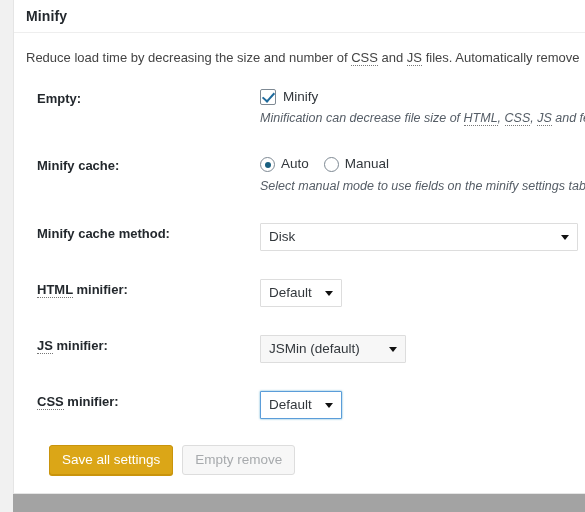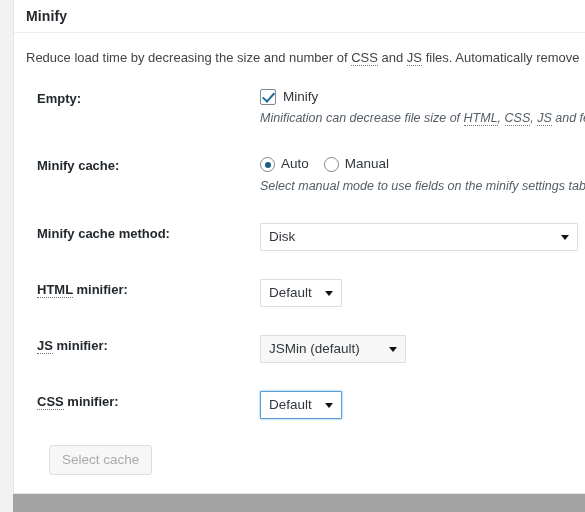--- a/index.html
+++ b/index.html
@@ -323,18 +323,19 @@
                 <span>Default</span>
                 <span class="arrow"></span>
               </div>
             </td>
           </tr>
 
         </tbody>
       </table>
 
       <div class="button-row">
-        <div class="btn btn-disabled">Select cache</div>
+        <div class="btn btn-primary">Save all settings</div>
+        <div class="btn btn-disabled">Empty remove</div>
       </div>
 
     </div>
   </div>
 </div>
 
 </body></html>

